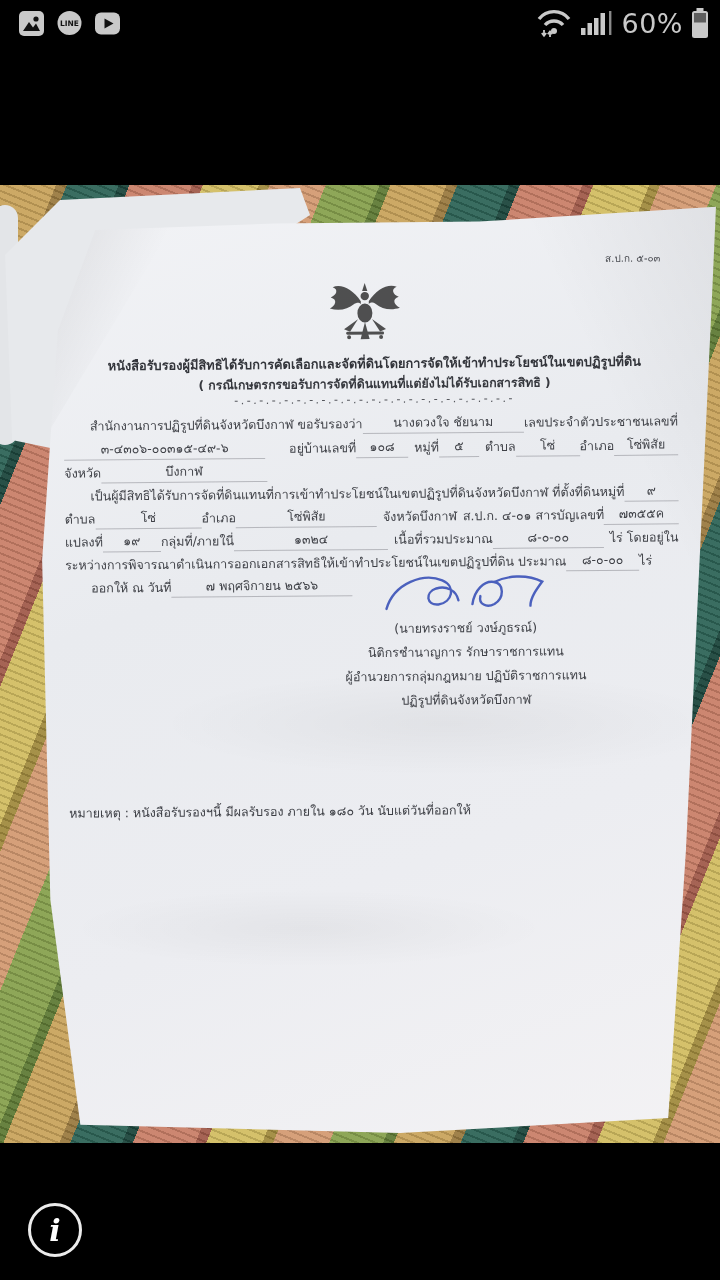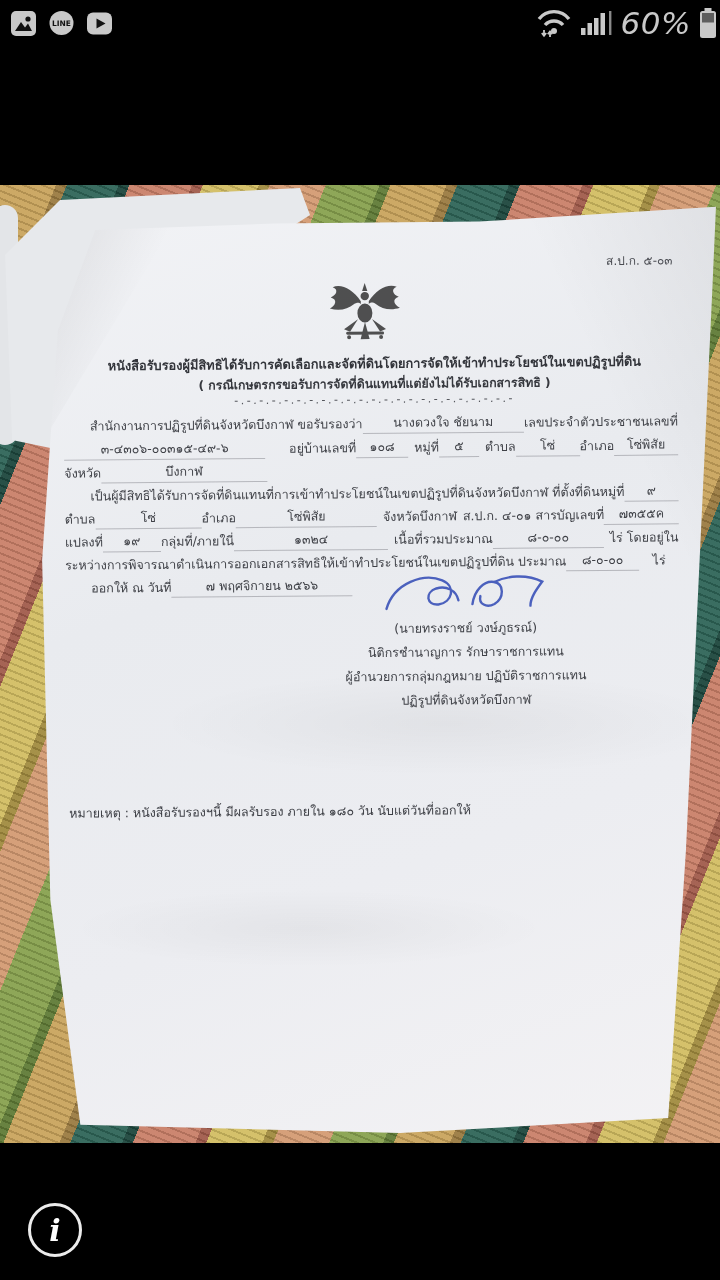--- a/index.html
+++ b/index.html
@@ -1,24 +1,24 @@
 <!DOCTYPE html>
 <html><head>
 <meta charset="utf-8">
 <style>
   html,body{margin:0;padding:0;background:#000;}
   body{width:720px;height:1280px;position:relative;overflow:hidden;
        font-family:"DejaVu Sans","Liberation Sans",sans-serif;}
 
   
   .statusbar{position:absolute;left:0;top:0;width:720px;height:46px;background:#000;
-             display:flex;align-items:center;justify-content:space-between;padding:0 2px;box-sizing:border-box;}
+             display:flex;align-items:center;justify-content:space-between;padding:0 10px;box-sizing:border-box;}
   .sb-left{display:flex;align-items:center;gap:11px;margin-left:8px;}
   .sb-right{display:flex;align-items:center;gap:7px;}
-  .sb-text{color:#c9c9c9;font-size:31px;font-weight:400;letter-spacing:.5px;font-style:italic;}
+  .sb-text{color:#c9c9c9;font-size:27px;font-weight:400;letter-spacing:.5px;}
   .notif{width:27px;height:27px;flex:none;}
 
   
   .photo{position:absolute;left:0;top:185px;width:720px;height:958px;overflow:hidden;
     background:
       repeating-linear-gradient(22deg, rgba(0,0,0,.12) 0 2px, rgba(255,255,255,.06) 2px 7px),
       repeating-linear-gradient(112deg,
         #c9a45c 0 52px, #9a7a40 52px 62px,
         #2e6457 62px 110px, #1c453c 110px 120px,
         #c97f68 120px 178px, #a05a4a 178px 188px,
@@ -37,21 +37,21 @@
     background:
       linear-gradient(100deg, rgba(0,0,0,.05) 0 2px, transparent 3px) no-repeat 0 0/100% 100%,
       radial-gradient(60% 8% at 60% 56%, rgba(0,0,0,.045), transparent 70%),
       radial-gradient(50% 6% at 40% 78%, rgba(0,0,0,.04), transparent 70%),
       linear-gradient(245deg, rgba(0,0,0,.06), transparent 18%);}
   .fold-shadow{position:absolute;left:0;top:0;width:150px;height:250px;pointer-events:none;
     background:linear-gradient(115deg, rgba(0,0,0,.10), transparent 55%);
     clip-path:polygon(0 0,100% 0,0 100%);}
 
   .doc{position:absolute;inset:0;transform:rotate(-0.5deg);color:#3f4147;font-size:12.5px;}
-  .formcode{position:absolute;top:50px;right:42px;font-size:12px;color:#4a4c52;}
+  .formcode{position:absolute;top:50px;right:54px;font-size:10px;color:#4a4c52;}
   .garuda{position:absolute;left:292px;top:70px;width:80px;height:80px;}
   .doc-title{position:absolute;top:150px;left:0;right:0;text-align:center;font-size:12.8px;
              font-weight:600;color:#32343a;white-space:nowrap;}
   .doc-subtitle{position:absolute;top:171px;left:0;right:0;text-align:center;font-size:12.3px;
              font-weight:600;color:#36383e;white-space:nowrap;}
   .divider{position:absolute;top:190px;left:0;right:0;text-align:center;font-size:11px;
            letter-spacing:2.5px;color:#55575d;white-space:nowrap;}
 
   .row{position:absolute;left:30px;right:38px;display:flex;align-items:flex-end;white-space:nowrap;}
   .row span{display:inline-block;}
@@ -187,21 +187,21 @@
         <span>กลุ่มที่/ภายในี่</span>
         <span class="u" style="width:148px">๑๓๒๔</span>
         <span class="mls">เนื้อที่รวมประมาณ</span>
         <span class="u" style="width:105px">๘-๐-๐๐</span>
         <span class="mls">ไร่ โดยอยู่ใน</span>
       </div>
 
       <div class="row" style="top:349px">
         <span>ระหว่างการพิจารณาดำเนินการออกเอกสารสิทธิให้เข้าทำประโยชน์ในเขตปฏิรูปที่ดิน ประมาณ</span>
         <span class="u grow">๘-๐-๐๐</span>
-        <span style="width:40px;text-align:center">ไร่</span>
+        <span style="width:40px;text-align:left">ไร่</span>
       </div>
 
       <div class="row" style="top:372px">
         <span class="ind">ออกให้ ณ วันที่</span>
         <span class="u" style="width:175px">๗ พฤศจิกายน ๒๕๖๖</span>
       </div>
 
       <svg class="sig-svg" viewBox="0 0 170 56" fill="none" stroke="#3a52b8" stroke-width="2.4" stroke-linecap="round" opacity="0.9">
         <path d="M6 40 C14 14 44 4 62 12 C76 18 72 34 58 36 C46 37 44 24 56 20 C66 17 76 22 78 32"></path>
         <path d="M92 36 C94 22 104 12 114 14 C124 16 124 30 114 36 C106 40 98 36 100 28"></path>

